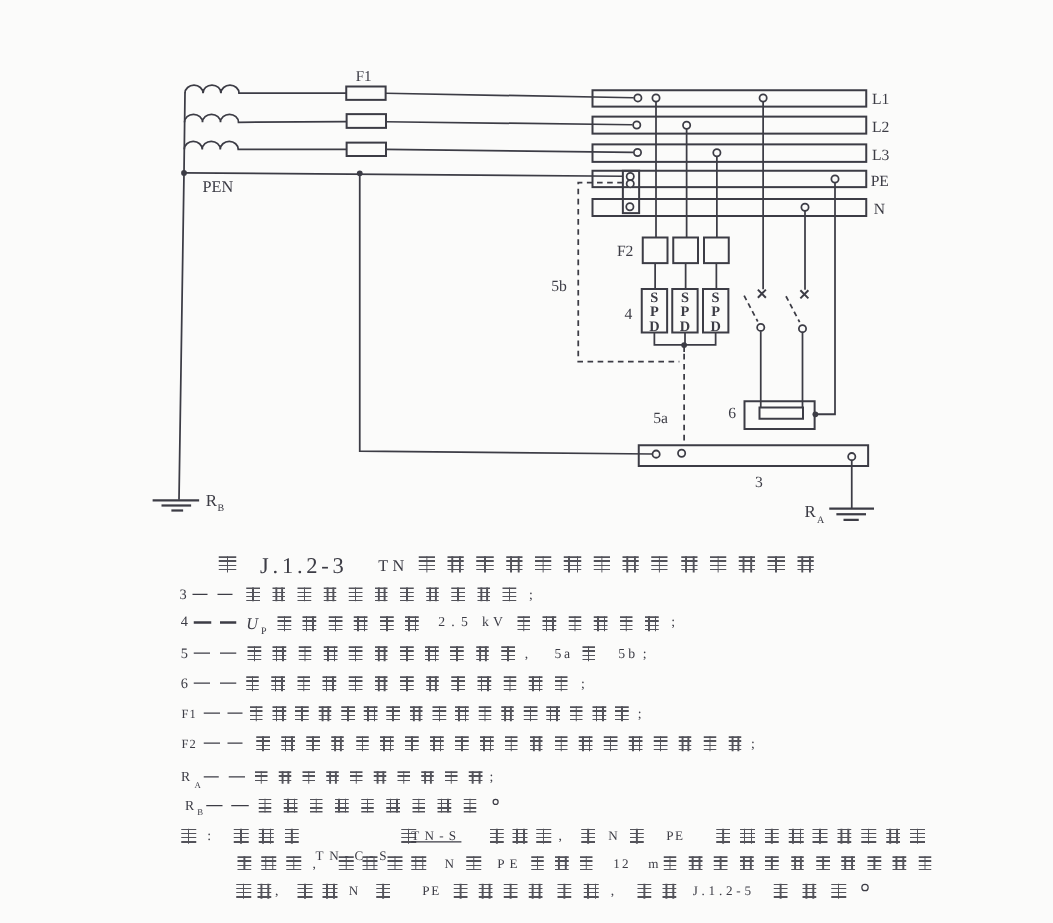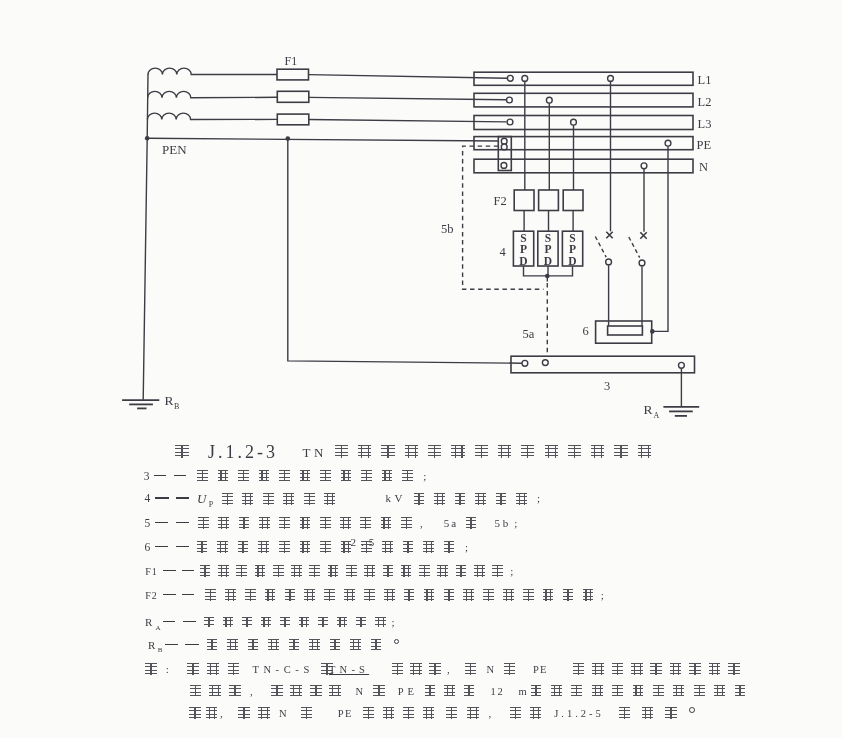--- a/index.html
+++ b/index.html
@@ -156,21 +156,21 @@
     <span class="run" style="left:197.2px;top:0.5px;--w:10.5px;--h:11px;--m:10.0px"><b></b><b></b><b></b><b></b><b></b><b></b><b></b><b></b><b></b><b></b><b></b></span>
     <span class="pn" style="left:423.2px;top:0px">;</span>
   </div>
 <div class="tr" style="top:492.3px">
     <span class="lt" style="left:144.6px;top:0px;font-size:11.5px;">4</span>
     <i class="dh" style="left:155.1px;top:5.2px;width:13.5px"></i>
     <i class="dh" style="left:175.9px;top:5.2px;width:13.1px"></i>
     <span class="lt it" style="left:197px;top:-0.5px;font-size:13px;">U</span>
     <span class="lt" style="left:208.8px;top:5.5px;font-size:8px;">P</span>
     <span class="run" style="left:222px;top:0.3px;--w:10.8px;--h:12px;--m:9.7px"><b></b><b></b><b></b><b></b><b></b><b></b></span>
-    <span class="lt" style="left:350.5px;top:0px;font-size:11px;letter-spacing:5.0px;margin-top:44px;">2.5</span>
+    <span class="lt" style="left:350.5px;top:0px;font-size:11px;letter-spacing:5.0px;">2.5</span>
     <span class="lt" style="left:385.6px;top:0px;font-size:11px;letter-spacing:3.4px;">kV</span>
     <span class="run" style="left:413.7px;top:0.3px;--w:10.8px;--h:12px;--m:9.7px"><b></b><b></b><b></b><b></b><b></b><b></b></span>
     <span class="pn" style="left:537.1px;top:0px">;</span>
   </div>
 <div class="tr" style="top:516.8px">
     <span class="lt" style="left:144.6px;top:0px;font-size:11.5px;">5</span>
     <i class="dh" style="left:155.1px;top:5.2px;width:13.2px"></i>
     <i class="dh" style="left:175.5px;top:5.2px;width:13.2px"></i>
     <span class="run" style="left:198.2px;top:0.3px;--w:10.7px;--h:12px;--m:9.600000000000001px"><b></b><b></b><b></b><b></b><b></b><b></b><b></b><b></b><b></b><b></b><b></b></span>
     <span class="pn" style="left:419.9px;top:0px">,</span>
@@ -213,21 +213,21 @@
     <span class="lt" style="left:157.8px;top:5.5px;font-size:7px;">B</span>
     <i class="dh" style="left:165.4px;top:5.2px;width:12.9px"></i>
     <i class="dh" style="left:185.4px;top:5.2px;width:13.4px"></i>
     <span class="run" style="left:207px;top:0.5px;--w:10.4px;--h:10.5px;--m:10.1px"><b></b><b></b><b></b><b></b><b></b><b></b><b></b><b></b><b></b></span>
     <i class="ring" style="left:393.6px;top:0px"></i>
   </div>
 <div class="tr" style="top:663px">
     <span class="run" style="left:144.9px;top:0px;--w:11.9px;--h:11.7px;--m:6.499999999999998px"><b></b></span>
     <span class="pn" style="left:165.8px;top:0px">:</span>
     <span class="run" style="left:187.1px;top:0px;--w:11.7px;--h:11.7px;--m:8.55px"><b></b><b></b><b></b></span>
-    <span class="lt" style="left:252.4px;top:0px;font-size:10.5px;letter-spacing:4.6px;">TN-C-S</span>
+    <span class="lt" style="left:252.4px;top:16px;font-size:10.5px;letter-spacing:4.6px;">TN-C-S</span>
     <span class="run" style="left:320.9px;top:0px;--w:11.7px;--h:11.7px;--m:6.900000000000002px"><b></b></span>
     <span class="lt" style="left:329px;top:0px;font-size:10.5px;letter-spacing:4.2px;text-decoration:underline;">TN-S</span>
     <span class="run" style="left:391.5px;top:0px;--w:11.7px;--h:11.7px;--m:7.300000000000001px"><b></b><b></b><b></b></span>
     <span class="pn" style="left:446.9px;top:0px">,</span>
     <span class="run" style="left:464.6px;top:0px;--w:11.7px;--h:11.7px;--m:6.5px"><b></b></span>
     <span class="lt" style="left:486.5px;top:0px;font-size:10.5px;">N</span>
     <span class="run" style="left:503.6px;top:0px;--w:11.7px;--h:11.7px;--m:6.5px"><b></b></span>
     <span class="lt" style="left:533px;top:0px;font-size:10.5px;letter-spacing:1.2px;">PE</span>
     <span class="run" style="left:572.9px;top:0px;--w:11.6px;--h:11.7px;--m:7.799999999999999px"><b></b><b></b><b></b><b></b><b></b><b></b><b></b><b></b><b></b></span>
   </div>

